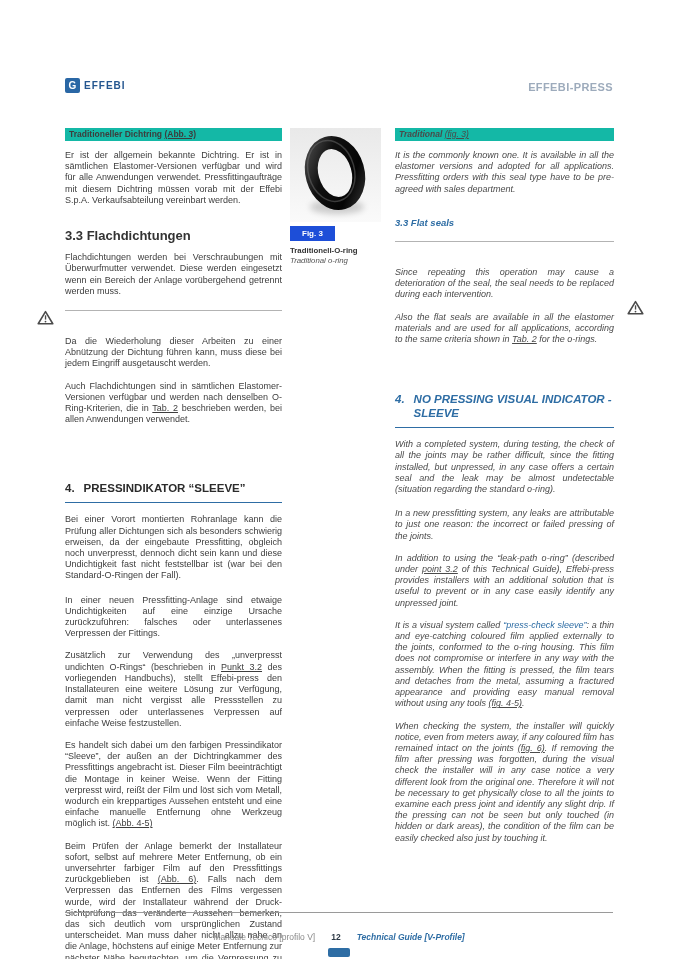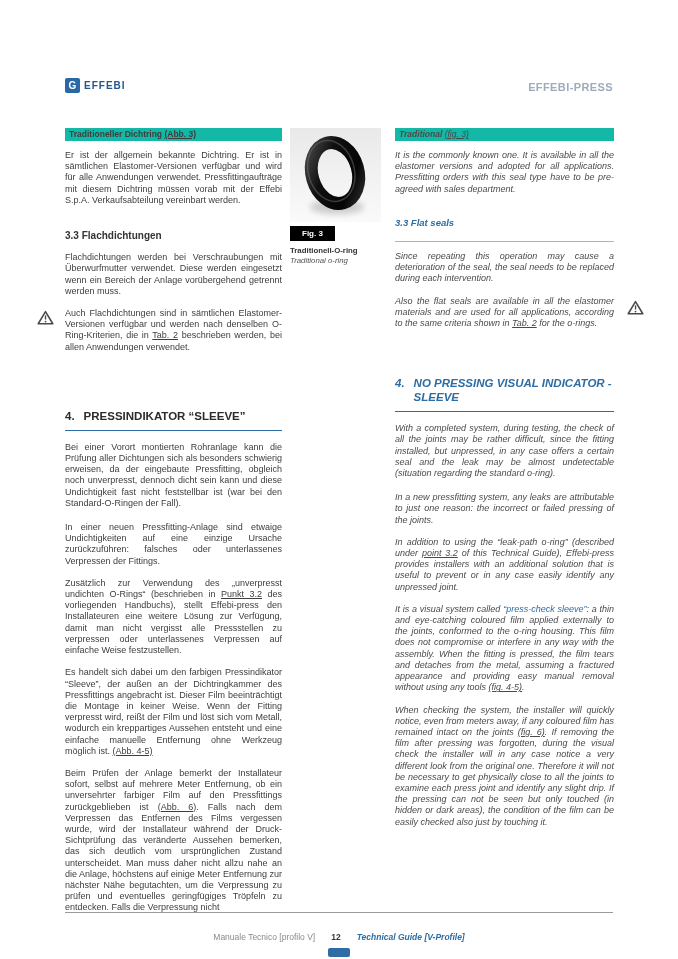--- a/index.html
+++ b/index.html
@@ -30,41 +30,41 @@
     background:#14b8a6; font-weight:bold; font-size:8.5px; line-height:9px;
     padding:2px 4px 2px 4px; text-align:left;
   }
   .u   { text-decoration:underline; }
   .reg { font-weight:400; }
   .hl  { color:#2e6da4; }
 
   p.body { margin-top:11px; }
   .col-left p.first, .col-right p.first { margin-top:9px; }
 
-  .h33-de { margin-top:24px; font-size:10px; font-weight:bold; color:#333; text-align:left; }
+  .h33-de { margin-top:24px; font-size:13px; font-weight:bold; color:#333; text-align:left; }
   .h33-en { margin-top:22px; font-size:9.5px; font-weight:bold; color:#2e6da4; text-align:left; }
 
   .warnblock { margin-top:13px; border-top:1px solid #b3b3b3; padding-top:9px; }
-  .warnblock p { margin-top:0; }
+  .warnblock p { margin-top:16px; }
 
   .sec4 {
     display:flex; gap:9px; font-weight:bold; font-size:11.5px; line-height:14px;
     border-bottom:1.5px solid #2e6da4; padding-bottom:7px; text-align:left;
   }
   .sec4-de { margin-top:56px; color:#2b2b2b; }
   .sec4-en { margin-top:47px; color:#2e6da4; }
   .sec4 .num { flex:0 0 auto; }
   .sec4 .ttl { flex:1 1 auto; }
   p.after-sec { margin-top:13px; }
 
   
   .figure { position:absolute; left:290px; top:128px; width:91px; }
   .fig-img { width:91px; height:94px; }
   .fig-label {
-    margin-top:1px; display:inline-block; background:#000000; color:#fff;
+    margin-top:1px; display:inline-block; background:#1d4ed8; color:#fff;
     font-weight:bold; font-size:8px; padding:3px 12px;
   }
   .fig-cap-1 { margin-top:5px; font-size:7.8px; font-weight:bold; color:#333; }
   .fig-cap-2 { margin-top:1px; font-size:7.8px; font-style:italic; color:#555; }
 
   
   .warn-icon { position:absolute; width:17px; height:15px; }
   .warn-left  { left:37px;  top:310px; }
   .warn-right { left:627px; top:300px; }
 
@@ -90,20 +90,23 @@
       <span class="logo-text">EFFEBI</span>
     </div>
     <div class="brand">EFFEBI-PRESS</div>
   </header>
 
   <section class="col col-left">
     <div class="graybar"><span>Traditioneller Dichtring </span><span class="u">(Abb. 3)</span></div>
     <p class="body first"><span>Er ist der allgemein bekannte Dichtring. Er ist in sämtlichen Elastomer-Versionen verfügbar und wird für alle Anwendungen verwendet. Pressfittingaufträge mit diesem Dichtring müssen vorab mit der Effebi S.p.A. Verkaufsabteilung vereinbart werden.</span></p>
     <h3 class="h33-de">3.3 Flachdichtungen</h3>
     <p class="body"><span>Flachdichtungen werden bei Verschraubungen mit Überwurfmutter verwendet. Diese werden eingesetzt wenn ein Bereich der Anlage vorübergehend getrennt werden muss.</span></p>
+    <div class="warnblock">
+      <p class="body"><span>Da die Wiederholung dieser Arbeiten zu einer Abnützung der Dichtung führen kann, muss diese bei jedem Eingriff ausgetauscht werden.</span></p>
+    </div>
     <p class="body"><span>Auch Flachdichtungen sind in sämtlichen Elastomer-Versionen verfügbar und werden nach denselben O-Ring-Kriterien, die in </span><span class="u">Tab. 2</span><span> beschrieben werden, bei allen Anwendungen verwendet.</span></p>
     <div class="sec4 sec4-de">
       <span class="num">4.</span>
       <span class="ttl">PRESSINDIKATOR “SLEEVE”</span>
     </div>
     <p class="body"><span>Bei einer Vorort montierten Rohranlage kann die Prüfung aller Dichtungen sich als besonders schwierig erweisen, da der eingebaute Pressfitting, obgleich noch unverpresst, dennoch dicht sein kann und diese Undichtigkeit fast nicht feststellbar ist (war bei den Standard-O-Ringen der Fall).</span></p>
     <p class="body after-sec"><span>In einer neuen Pressfitting-Anlage sind etwaige Undichtigkeiten auf eine einzige Ursache zurückzuführen: falsches oder unterlassenes Verpressen der Fittings.</span></p>
     <p class="body"><span>Zusätzlich zur Verwendung des „unverpresst undichten O-Rings“ (beschrieben in </span><span class="u">Punkt 3.2</span><span> des vorliegenden Handbuchs), stellt Effebi-press den Installateuren eine weitere Lösung zur Verfügung, damit man nicht vergisst alle Pressstellen zu verpressen oder unterlassenes Verpressen auf einfache Weise festzustellen.</span></p>
     <p class="body"><span>Es handelt sich dabei um den farbigen Pressindikator “Sleeve”, der außen an der Dichtringkammer des Pressfittings angebracht ist. Dieser Film beeinträchtigt die Montage in keiner Weise. Wenn der Fitting verpresst wird, reißt der Film und löst sich vom Metall, wodurch ein kreppartiges Aussehen entsteht und eine einfache manuelle Entfernung ohne Werkzeug möglich ist. </span><span class="u">(Abb. 4-5)</span></p>
     <p class="body"><span>Beim Prüfen der Anlage bemerkt der Installateur sofort, selbst auf mehrere Meter Entfernung, ob ein unversehrter farbiger Film auf den Pressfittings zurückgeblieben ist </span><span class="u">(Abb. 6)</span><span>. Falls nach dem Verpressen das Entfernen des Films vergessen wurde, wird der Installateur während der Druck-Sichtprüfung das veränderte Aussehen bemerken, das sich deutlich vom ursprünglichen Zustand unterscheidet. Man muss daher nicht allzu nahe an die Anlage, höchstens auf einige Meter Entfernung zur nächster Nähe begutachten, um die Verpressung zu prüfen und eventuelles geringfügiges Tröpfeln zu entdecken. Falls die Verpressung nicht</span></p>

